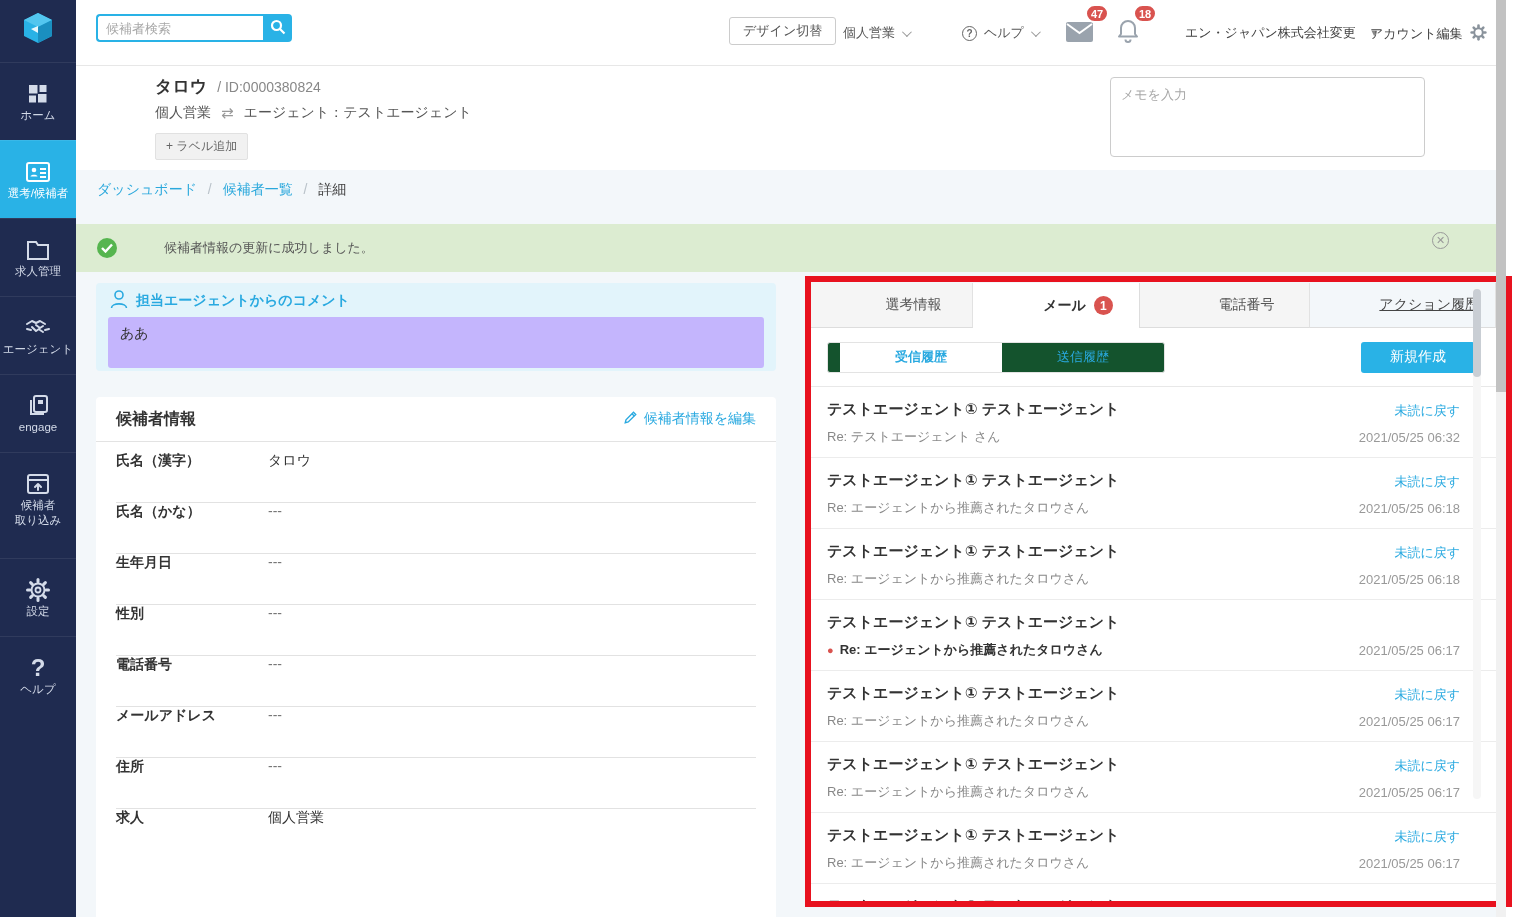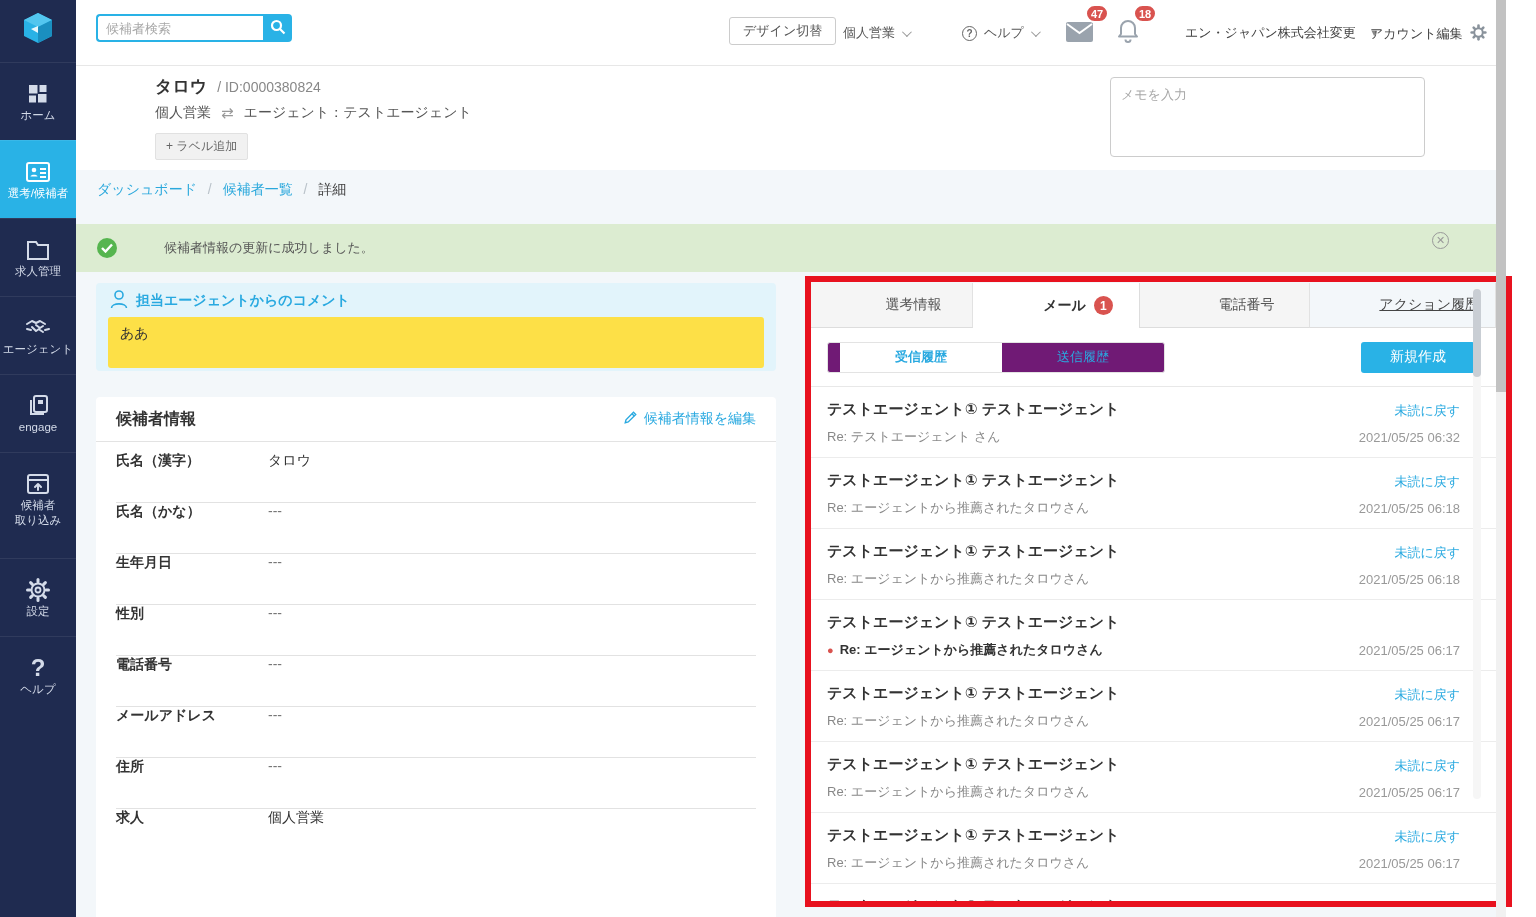--- a/index.html
+++ b/index.html
@@ -68,21 +68,21 @@
   .banner-text { margin-left:15px; font-size:13px; color:#555; }
   .banner-close { position:absolute; right:47px; top:8px; width:17px; height:17px; border:1.3px solid #999;
     border-radius:50%; color:#999; font-size:11px; line-height:1; display:flex; align-items:center;
     justify-content:center; cursor:pointer; }
 
   
   .comment-panel { position:absolute; left:20px; top:113px; width:680px; height:88px;
     background:#e2f4fb; border-radius:4px; }
   .cp-head { display:flex; align-items:center; gap:8px; padding:6px 14px 5px; color:#29a9e0;
     font-size:14px; font-weight:bold; }
-  .cp-body { margin:0 12px; background:#fde047; border-radius:3px; height:51px; padding:8px 12px;
+  .cp-body { margin:0 12px; background:#c4b5fd; border-radius:3px; height:51px; padding:8px 12px;
     font-size:14px; color:#333;font-family:Liberation Serif, serif; }
 
   .info-panel { position:absolute; left:20px; top:227px; width:680px; height:520px; background:#fff;
     border-radius:4px 4px 0 0; }
   .ip-head { height:45px; border-bottom:1px solid #e3e3e3; display:flex; align-items:center;
     justify-content:space-between; padding:0 20px;gap:48px; }
   .ip-title { font-size:16px; font-weight:bold; color:#333; }
   .ip-edit { font-size:14px; color:#29a9e0; display:flex; align-items:center; gap:6px; cursor:pointer; }
   .ip-body { padding:10px 20px 0; }
   .ip-row { display:flex; align-items:flex-start; height:51px; border-bottom:1px solid #e2e2e2; font-size:14px; }
@@ -99,21 +99,21 @@
     border-bottom:1px solid #ddd; cursor:pointer;padding-left:44px; }
   .tab.inactive { background:#f5f5f5; border-right:1px solid #e2e2e2; }
   .tab.active { background:#fff; border-bottom:none; border-right:1px solid #ddd; color:#333; font-weight:bold; }
   .tab.actionarea { background:#f3f7fa; justify-content:flex-end; padding-right:16px; }
   .tab-badge { margin-left:8px; width:19px; height:19px; border-radius:50%; background:#d9534f; color:#fff;
     font-size:12px; font-weight:bold; display:flex; align-items:center; justify-content:center; }
   .action-link { color:#444; text-decoration:underline; font-weight:normal; }
   .t-senkou { width:162px; } .t-mail { width:167px; } .t-comment { width:170px; } .t-action { flex:1; }
 
   .list-toolbar { height:58px; display:flex; align-items:center; justify-content:space-between; padding:0 21px 0 16px; }
-  .seg { display:flex; width:338px; height:31px; background:#701a75; border:1px solid #e3e3e3;
+  .seg { display:flex; width:338px; height:31px; background:#14532d; border:1px solid #e3e3e3;
     border-radius:3px; overflow:hidden;padding-left:12px; }
   .seg-btn { flex:1; display:flex; align-items:center; justify-content:center; font-size:13px;
     color:#29a9e0; cursor:pointer; }
   .seg-btn.on { background:#fff; font-weight:bold; }
   .new-btn { width:114px; height:31px; background:#29b2e6; color:#fff; font-size:14px; border:none;
     border-radius:3px; cursor:pointer; }
 
   .email-list { position:absolute; left:0; right:0; top:103px; bottom:0; border-top:1px solid #e8e8e8; overflow:hidden; }
   .email-row { height:71px; border-bottom:1px solid #ececec; padding:13px 36px 0 16px; position:relative; }
   .e-sender { font-size:15px; font-weight:bold; color:#333; }

